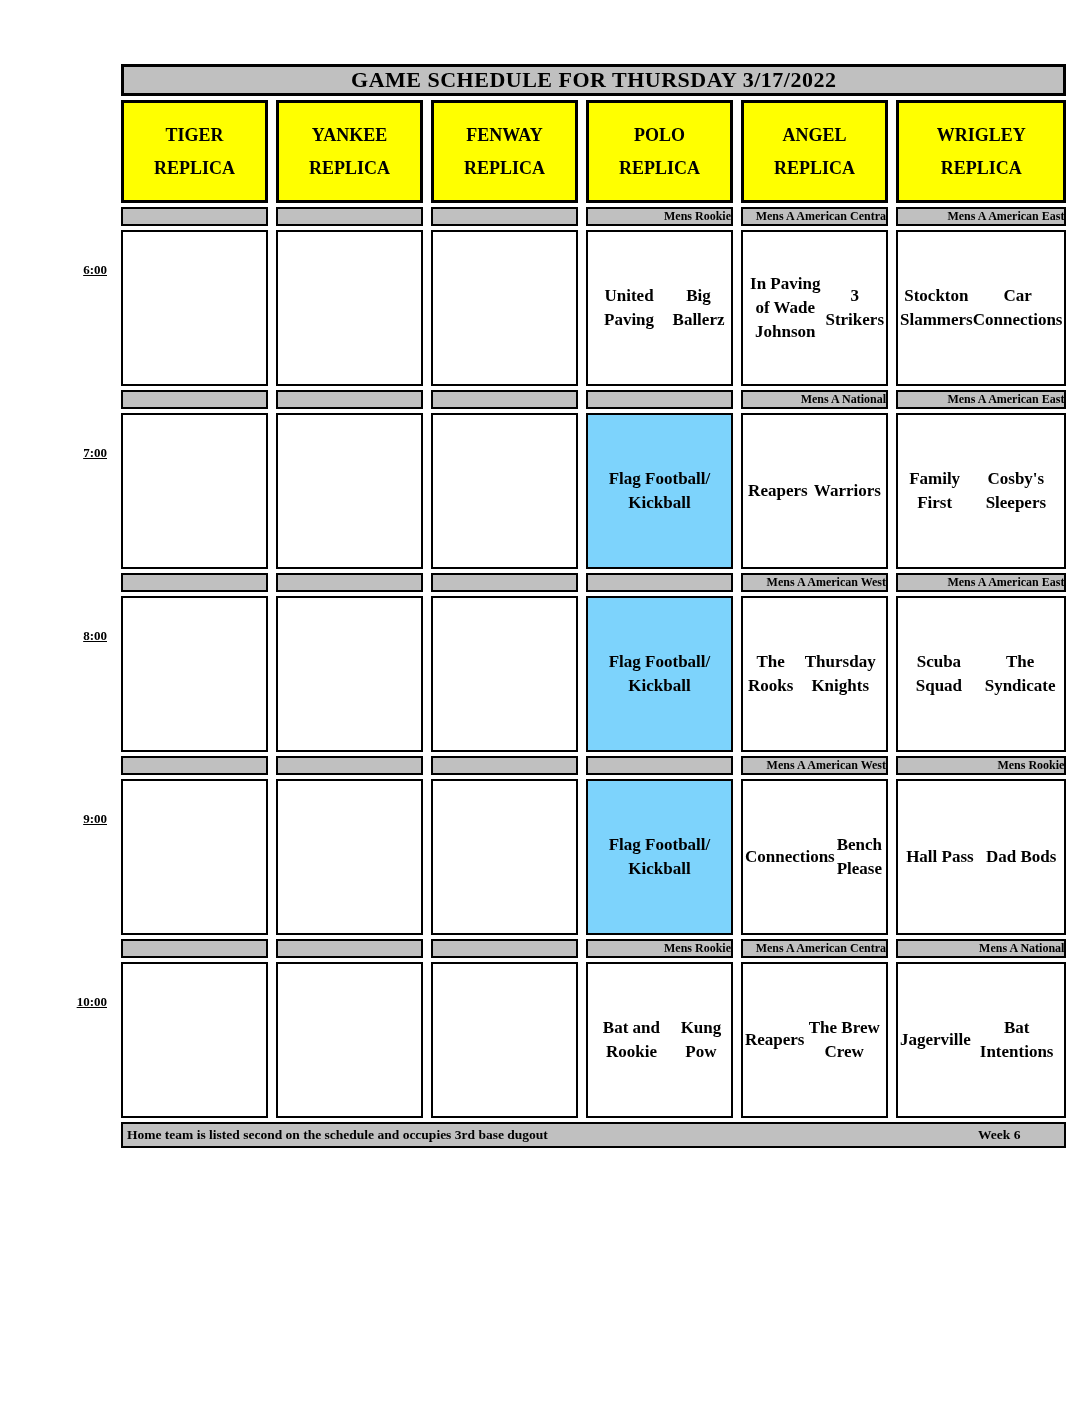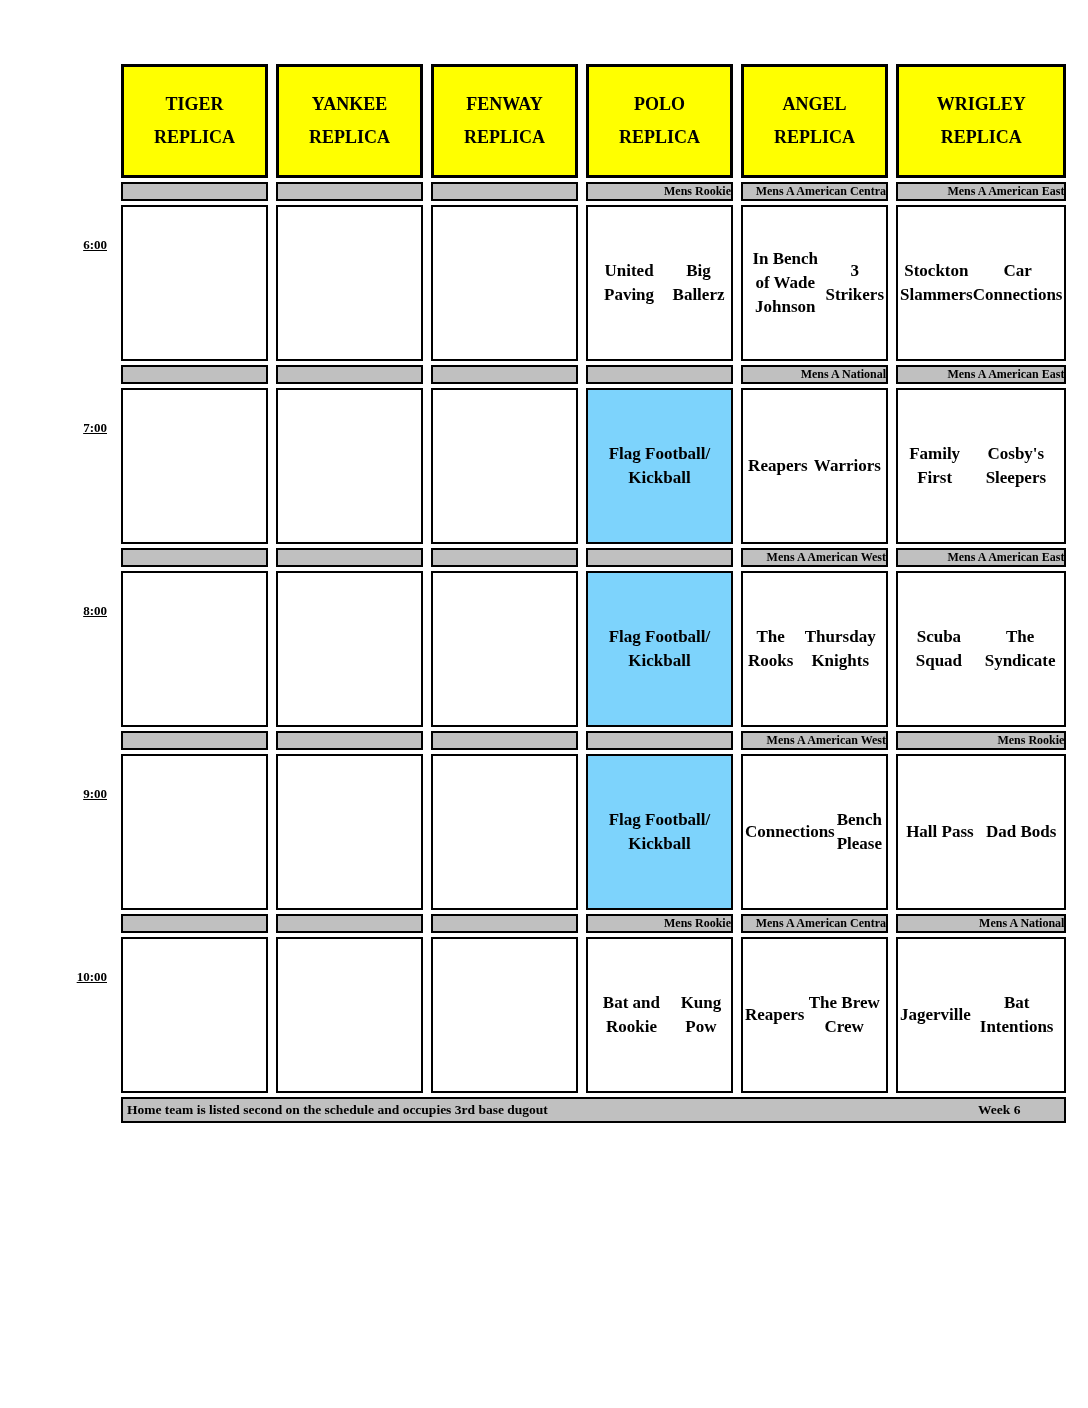--- a/index.html
+++ b/index.html
@@ -51,21 +51,21 @@
     font-weight: bold;
     font-size: 18px;
     vertical-align: middle;
   }
   .head-cell .inner {
     display: flex;
     flex-direction: column;
     justify-content: center;
     align-items: center;
     gap: 12px;
-    height: 108px;
+    height: 97px;
   }
 
   .div-cell {
     background: #c0c0c0;
     border: 2px solid #000;
     height: 19px;
     text-align: right;
     font-weight: bold;
     font-size: 12px;
     white-space: nowrap;
@@ -116,20 +116,24 @@
     <col class="c-gutter">
     <col class="c-field">
       <col class="c-field">
       <col class="c-field">
     <col class="c-field">
       <col class="c-field">
       <col class="c-field">
   </colgroup>
 
   <tbody>
+      <tr>
+    <td class="gutter"></td>
+    <td class="title-cell" colspan="6">GAME SCHEDULE FOR THURSDAY 3/17/2022</td>
+  </tr>
 
   <tr>
     <td class="gutter"></td>
     <td class="head-cell">
       <div class="inner">
         <div>TIGER</div>
         <div>REPLICA</div>
       </div>
     </td>
     <td class="head-cell">
@@ -185,21 +189,21 @@
           <div class="inner"></div>
         </td>
     <td class="game-cell">
       <div class="inner">
         <div class="team">United Paving</div>
         <div class="team">Big Ballerz</div>
       </div>
     </td>
     <td class="game-cell">
       <div class="inner">
-        <div class="team">In Bench of Wade Johnson</div>
+        <div class="team">In Paving of Wade Johnson</div>
         <div class="team">3 Strikers</div>
       </div>
     </td>
     <td class="game-cell">
       <div class="inner">
         <div class="team">Stockton Slammers</div>
         <div class="team">Car Connections</div>
       </div>
     </td>
   </tr>

